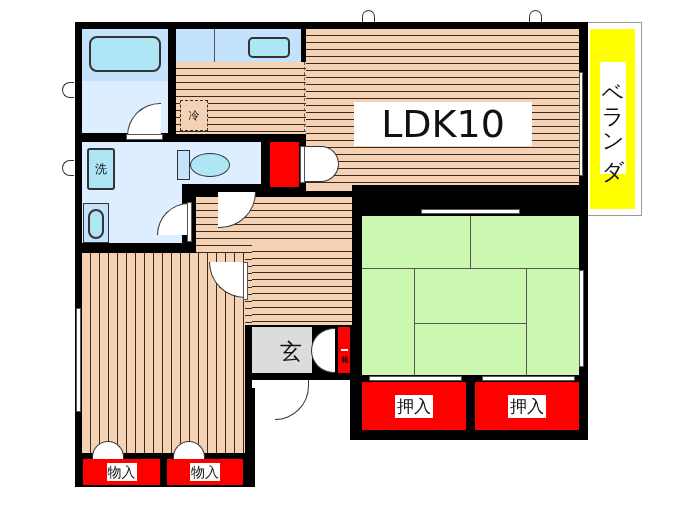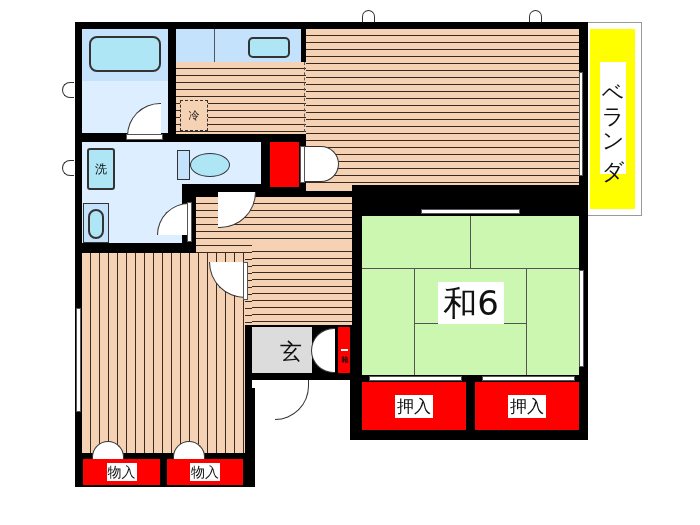--- a/index.html
+++ b/index.html
@@ -47,20 +47,21 @@
   <div class="abs wet2" style="left:176px;top:29px;width:125px;height:33px;"></div>
   <div class="abs" style="left:214px;top:29px;width:1px;height:33px;background:#555;"></div>
   <div class="abs tub" style="left:248px;top:37px;width:42px;height:21px;border-radius:5px;"></div>
 
   <div class="abs floor-h" style="left:176px;top:62px;width:130px;height:72px;"></div>
   <div class="abs floor-h" style="left:306px;top:29px;width:273px;height:156px;"></div>
   <div class="abs" style="left:304px;top:62px;width:0;height:70px;border-left:1px dashed #555;"></div>
   <div class="abs" style="left:180px;top:100px;width:28px;height:31px;border:1.5px dashed #333;background:#f6d2b4;display:flex;align-items:center;justify-content:center;">
     <span class="label" style="background:transparent;font-size:11px;">冷</span>
   </div>
+  <div class="abs label" style="left:354px;top:102px;width:178px;height:44px;font-size:38px;display:flex;align-items:center;justify-content:center;">LDK10</div>
 
   <div class="abs door-arc" style="left:362px;top:10px;width:13px;height:12px;border-radius:12px 12px 0 0;border-bottom:none;"></div>
   <div class="abs door-arc" style="left:529px;top:10px;width:13px;height:12px;border-radius:12px 12px 0 0;border-bottom:none;"></div>
 
   <div class="abs window" style="left:579px;top:72px;width:4px;height:104px;"></div>
 
   <div class="abs wet" style="left:176px;top:142px;width:85px;height:42px;"></div>
   <div class="abs wet2" style="left:177px;top:150px;width:13px;height:30px;border:1px solid #333;"></div>
   <div class="abs tub" style="left:190px;top:153px;width:40px;height:24px;border-radius:50%;border-width:1.5px;"></div>
   <div class="abs closet" style="left:270px;top:142px;width:29px;height:45px;"></div>
@@ -101,21 +102,20 @@
   <div class="abs" style="left:252px;top:380px;width:98px;height:8px;background:#fff;"></div>
   <div class="abs door-arc" style="left:275px;top:380px;width:34px;height:40px;border-radius:0 0 40px 0;border-top:none;border-left:none;"></div>
 
   <div class="abs tatami" style="left:362px;top:216px;width:217px;height:159px;"></div>
 
   <div class="abs" style="left:362px;top:268px;width:217px;height:1px;background:#555;"></div>
   <div class="abs" style="left:470px;top:216px;width:1px;height:52px;background:#555;"></div>
   <div class="abs" style="left:414px;top:268px;width:1px;height:107px;background:#555;"></div>
   <div class="abs" style="left:526px;top:268px;width:1px;height:107px;background:#555;"></div>
   <div class="abs" style="left:414px;top:323px;width:112px;height:1px;background:#555;"></div>
-  <div class="abs label" style="left:438px;top:282px;width:66px;height:42px;font-size:34px;display:flex;align-items:center;justify-content:center;">和6</div>
 
   <div class="abs window" style="left:421px;top:209px;width:99px;height:5px;"></div>
   <div class="abs window" style="left:579px;top:270px;width:5px;height:97px;"></div>
   <div class="abs window" style="left:369px;top:376px;width:93px;height:5px;"></div>
   <div class="abs window" style="left:482px;top:376px;width:93px;height:5px;"></div>
   <div class="abs closet" style="left:362px;top:382px;width:104px;height:48px;display:flex;align-items:center;justify-content:center;">
     <span class="label" style="font-size:17px;padding:3px 2px;">押入</span>
   </div>
   <div class="abs closet" style="left:475px;top:382px;width:104px;height:48px;display:flex;align-items:center;justify-content:center;">
     <span class="label" style="font-size:17px;padding:3px 2px;">押入</span>

